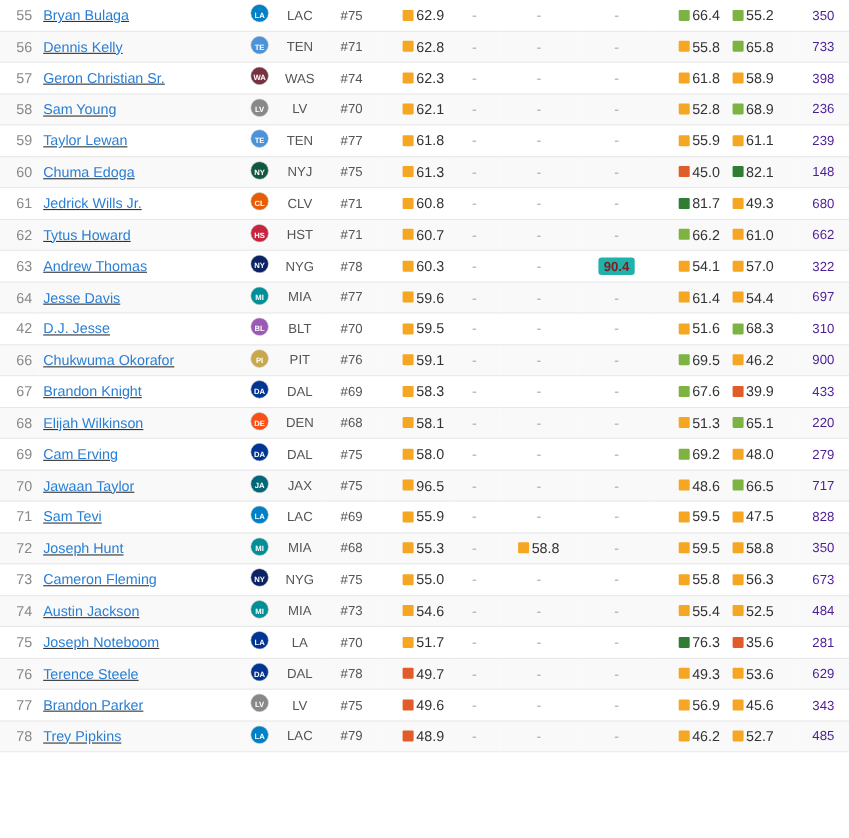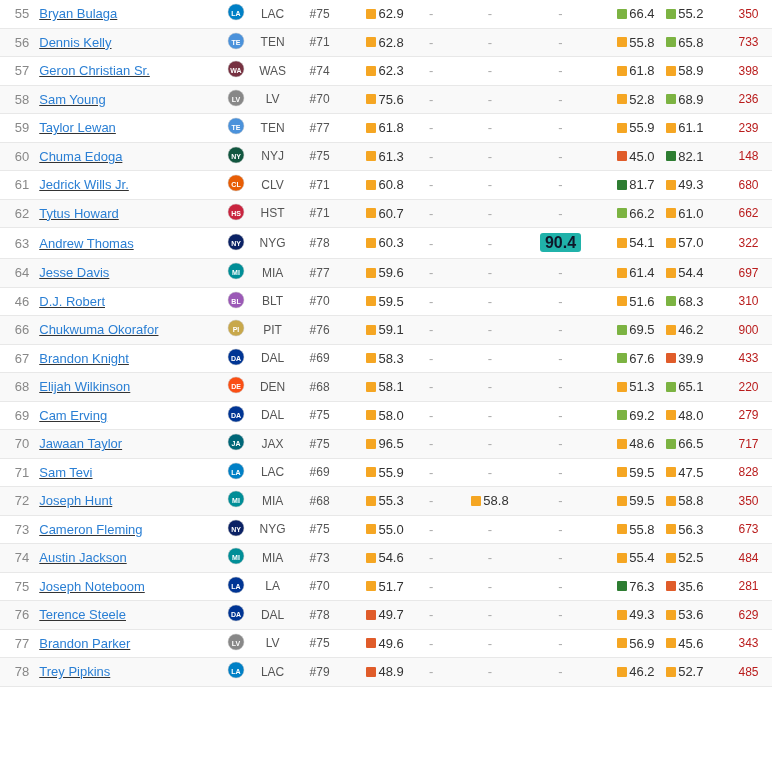--- a/index.html
+++ b/index.html
@@ -67,21 +67,21 @@
       width: 40px;
     }
     td.score-special {
       width: 60px;
     }
     td.score-pair {
       width: 110px;
     }
     td.adp {
       width: 40px;
-      color: #b91c1c;
+      color: #4c1d95;
       font-size: 12px;
     }
     .score-badge {
       display: inline-flex;
       align-items: center;
       gap: 2px;
       font-weight: 500;
     }
     .score-dot {
       width: 10px;
@@ -90,25 +90,25 @@
       border-radius: 1px;
       flex-shrink: 0;
     }
     .score-pair-container {
       display: inline-flex;
       align-items: center;
       gap: 4px;
     }
     .teal-badge {
       background: #20b2aa;
-      color: #0f172a;
+      color: #7f1d1d;
       padding: 1px 5px;
       border-radius: 3px;
       font-weight: bold;
-      font-size: 16px;
+      font-size: 12px;
       margin-top: 28px;
     }
   </style>
 </head>
 <body>
 
 <table>
   <tbody id="table-body">
       <tr>
     <td class="rank">55</td>
@@ -214,21 +214,21 @@
     <td class="name"><a href="#">Sam Young</a></td>
     <td class="team-logo"><svg width="18" height="18" viewBox="0 0 18 18" xmlns="http://www.w3.org/2000/svg">
     <circle cx="9" cy="9" r="8" fill="#888888" stroke="#ccc" stroke-width="0.5"></circle>
     <text x="9" y="13" text-anchor="middle" font-size="7" fill="white" font-weight="bold" font-family="Arial">LV</text>
   </svg></td>
     <td class="team">LV</td>
     <td class="jersey">#70</td>
     <td class="score-main">
       <span class="score-badge">
             <span class="score-dot" style="background:#f5a623"></span>
-            <span>75.6</span>
+            <span>62.1</span>
           </span>
     </td>
     <td class="dash">-</td>
     <td class="dash">-</td>
     <td class="dash">-</td>
     <td class="score-pair">
       <span class="score-pair-container">
         <span class="score-badge">
               <span class="score-dot" style="background:#f5a623"></span>
               <span>52.8</span>
@@ -434,22 +434,22 @@
         &nbsp;
         <span class="score-badge">
               <span class="score-dot" style="background:#f5a623"></span>
               <span>54.4</span>
             </span>
       </span>
     </td>
     <td class="adp">697</td>
   </tr>
       <tr>
-    <td class="rank">46</td>
-    <td class="name"><a href="#">D.J. Robert</a></td>
+    <td class="rank">42</td>
+    <td class="name"><a href="#">D.J. Jesse</a></td>
     <td class="team-logo"><svg width="18" height="18" viewBox="0 0 18 18" xmlns="http://www.w3.org/2000/svg">
     <circle cx="9" cy="9" r="8" fill="#9b59b6" stroke="#ccc" stroke-width="0.5"></circle>
     <text x="9" y="13" text-anchor="middle" font-size="7" fill="white" font-weight="bold" font-family="Arial">BL</text>
   </svg></td>
     <td class="team">BLT</td>
     <td class="jersey">#70</td>
     <td class="score-main">
       <span class="score-badge">
             <span class="score-dot" style="background:#f5a623"></span>
             <span>59.5</span>

